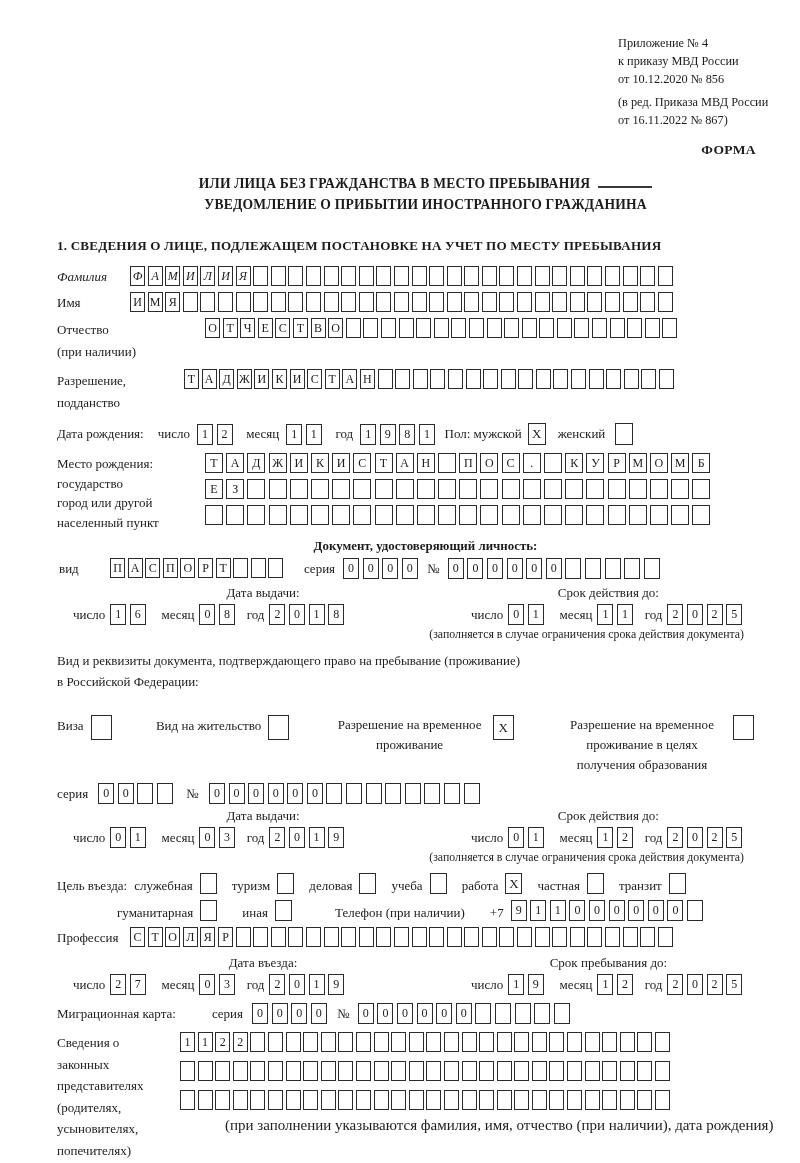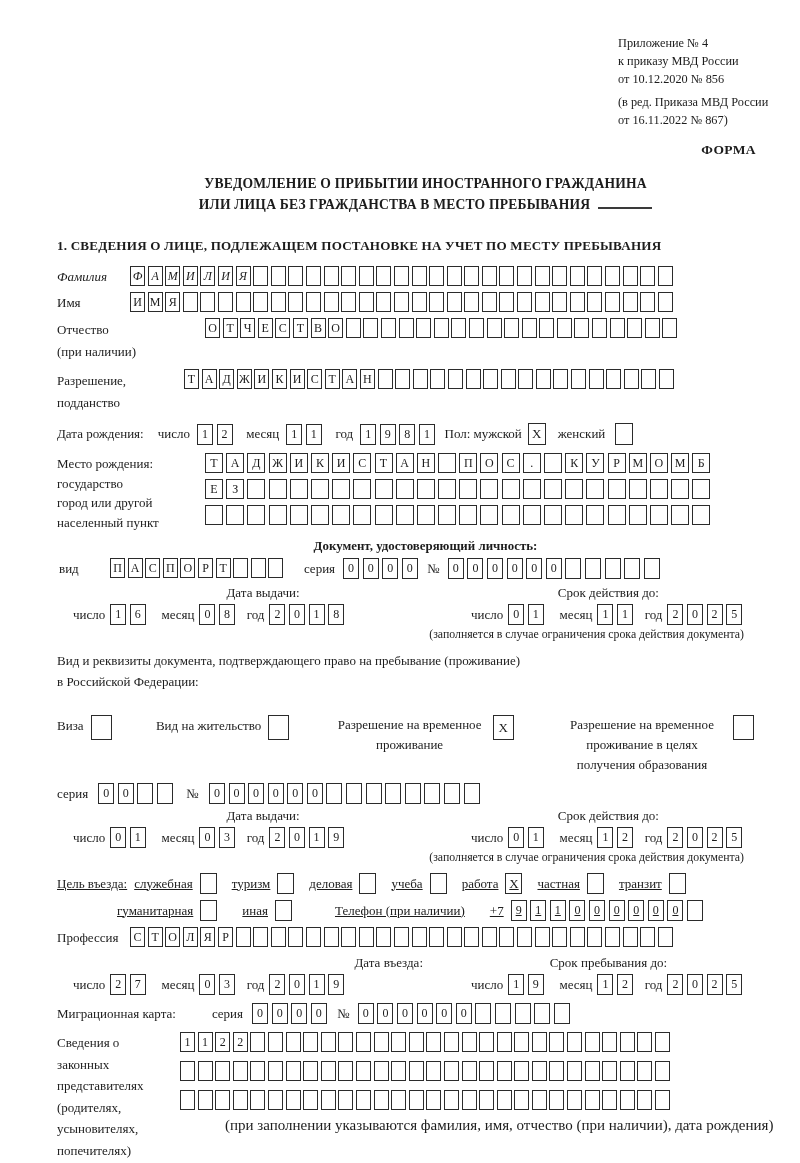--- a/index.html
+++ b/index.html
@@ -59,21 +59,21 @@
   .note-right { text-align:right; padding-right:50px; font-size:11.8px; margin-top:2px; }
 
   .intro { margin-top:8px; line-height:21px; }
 
   .opts-row { display:flex; align-items:flex-start; justify-content:space-between; margin-top:23px; padding-right:40px; }
   .opt { display:flex; align-items:flex-start; }
   .opt .olabel { margin-right:7px; padding-top:3px; }
   .opt .olabel.c2 { width:152px; text-align:center; line-height:20px; padding-top:0; }
   .opt .olabel.c3 { width:168px; text-align:center; line-height:20px; padding-top:0; }
 
-  .purpose-row { display:flex; align-items:center; margin-top:8px;text-decoration:underline; }
+  .purpose-row { display:flex; align-items:flex-end; margin-top:8px; }
   .purpose-row .plabel { margin-right:7px; }
   .purpose-row .checkbox { margin-right:15px; width:17px; height:21px; }
   .purpose-row .checkbox:last-child { margin-right:0; }
   .purpose2 { margin-left:60px; }
 
   .inline-gap-s { margin-left:10px; margin-right:7px; }
   .inline-gap-m { margin-left:28px; margin-right:7px; }
 
   .reps { display:flex; margin-top:8px; }
   .reps-labels { width:123px; flex:none; font-size:13px; line-height:21.6px; }
@@ -89,22 +89,22 @@
   <div class="appendix">
     <div>Приложение № 4</div>
     <div>к приказу МВД России</div>
     <div>от 10.12.2020 № 856</div>
     <div class="gap">(в ред. Приказа МВД России</div>
     <div>от 16.11.2022 № 867)</div>
   </div>
   <div class="forma">ФОРМА</div>
 
   <div class="title">
+    <div><span>ИЛИ ЛИЦА БЕЗ ГРАЖДАНСТВА В МЕСТО ПРЕБЫВАНИЯ</span><span class="blank-line"></span></div>
     <div>УВЕДОМЛЕНИЕ О ПРИБЫТИИ ИНОСТРАННОГО ГРАЖДАНИНА</div>
-    <div><span>ИЛИ ЛИЦА БЕЗ ГРАЖДАНСТВА В МЕСТО ПРЕБЫВАНИЯ</span><span class="blank-line"></span></div>
   </div>
 
   <div class="section-heading">1. СВЕДЕНИЯ О ЛИЦЕ, ПОДЛЕЖАЩЕМ ПОСТАНОВКЕ НА УЧЕТ ПО МЕСТУ ПРЕБЫВАНИЯ</div>
 
   <div class="frow" style="margin-top:12px;font-style:italic;">
     <span class="lbl" style="width:73px;">Фамилия</span>
     <span class="cellrow">
         <span class="cell">Ф</span>
         <span class="cell">А</span>
         <span class="cell">М</span>
@@ -620,21 +620,21 @@
         <span class="cell"></span>
         <span class="cell"></span>
         <span class="cell"></span>
         <span class="cell"></span>
         <span class="cell"></span>
       </span>
   </div>
 
   <div class="dates-wrap" style="margin-top:8px;">
     <div class="dg" style="width:350px;">
-      <div class="dg-head" style="text-align:right; padding-left:30px;">Дата въезда:</div>
+      <div class="dg-head" style="text-align:center; padding-left:30px;">Дата въезда:</div>
       <div class="dg-row">
         <span class="dlabel">число</span>
         <span class="cellrow dates">
             <span class="cell">2</span>
             <span class="cell">7</span>
           </span>
         <span class="dlabel" style="margin-left:12px;">месяц</span>
         <span class="cellrow dates">
             <span class="cell">0</span>
             <span class="cell">3</span>

